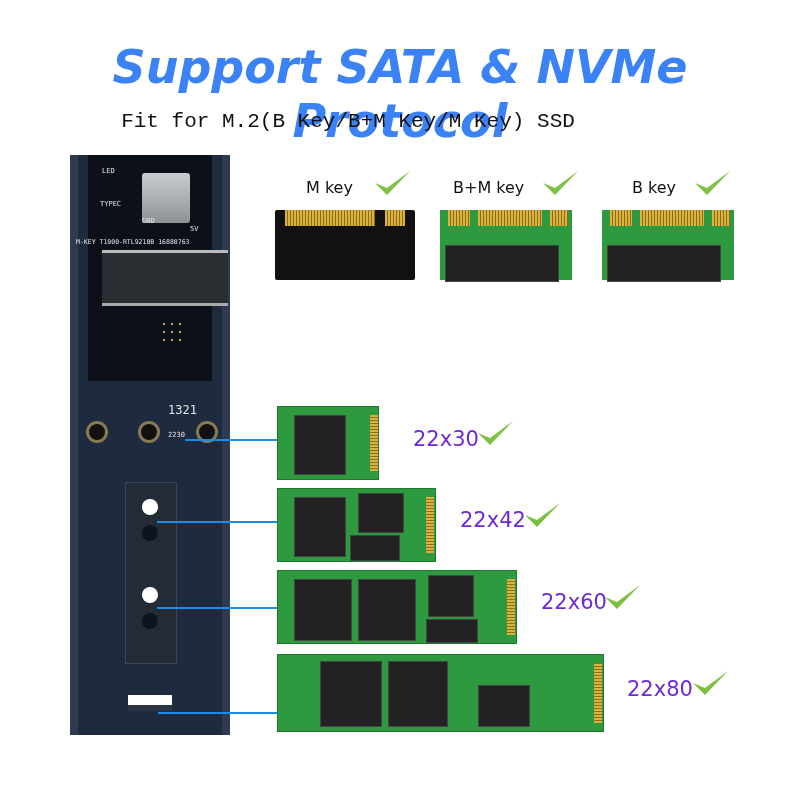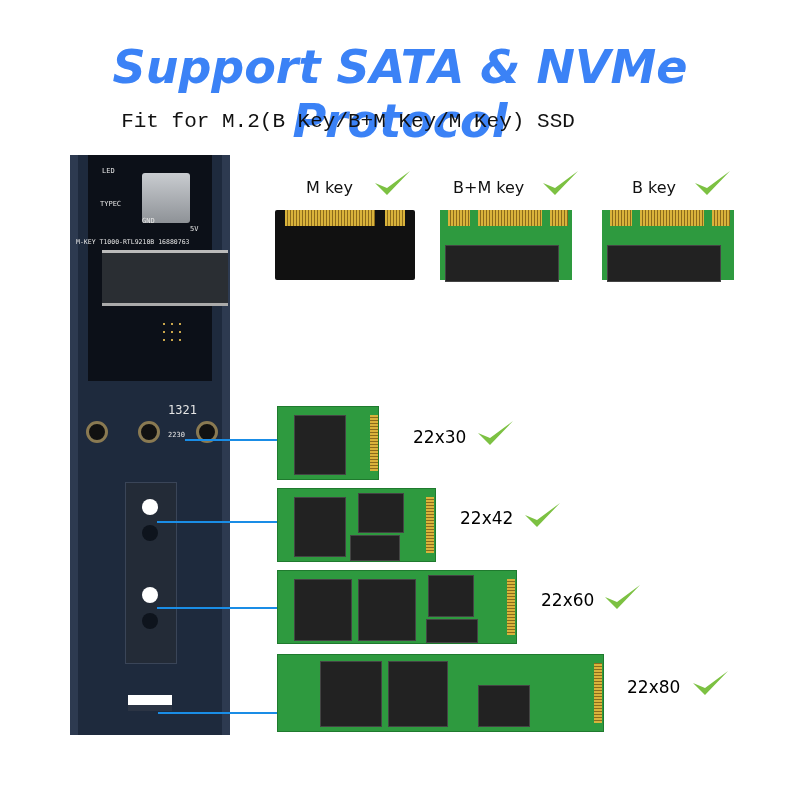--- a/index.html
+++ b/index.html
@@ -18,21 +18,21 @@
   .bracket{position:absolute;left:55px;top:327px;width:50px;height:180px;background:#232b37;border:1px solid #3a4558;}
   .hole{position:absolute;left:16px;width:16px;height:16px;border-radius:50%;background:#fff;}
   .hole.d{background:#0e141d;}
   .latch{position:absolute;left:58px;top:540px;width:44px;height:10px;background:#fff;border-bottom:6px solid #2b3444;}
   .line{position:absolute;height:2px;background:#1a8de6;}
   .card{position:absolute;background:#2e9a3f;border:1px solid #1f7a2e;}
   .chip{position:absolute;background:#222;border:1px solid #444;}
   .gold{position:absolute;background:repeating-linear-gradient(90deg,#d9b33b 0 2px,#8c6b1b 2px 3px);}
   .goldv{position:absolute;background:repeating-linear-gradient(0deg,#d9b33b 0 2px,#8c6b1b 2px 3px);}
   .key-label{position:absolute;font-size:16px;color:#111;white-space:nowrap;}
-  .size-label{position:absolute;font-size:17px;color:#000000;white-space:nowrap;}
+  .size-label{position:absolute;font-size:21px;color:#6d28d9;white-space:nowrap;}
   .check{position:absolute;width:40px;height:30px;}
   .check svg{width:100%;height:100%;}
 </style>
 </head>
 <body>
 
 <div class="title">Support SATA  &amp; NVMe Protocol</div>
 <div class="subtitle">Fit for M.2(B Key/B+M Key/M Key) SSD</div>
 
 <div class="enclosure">

